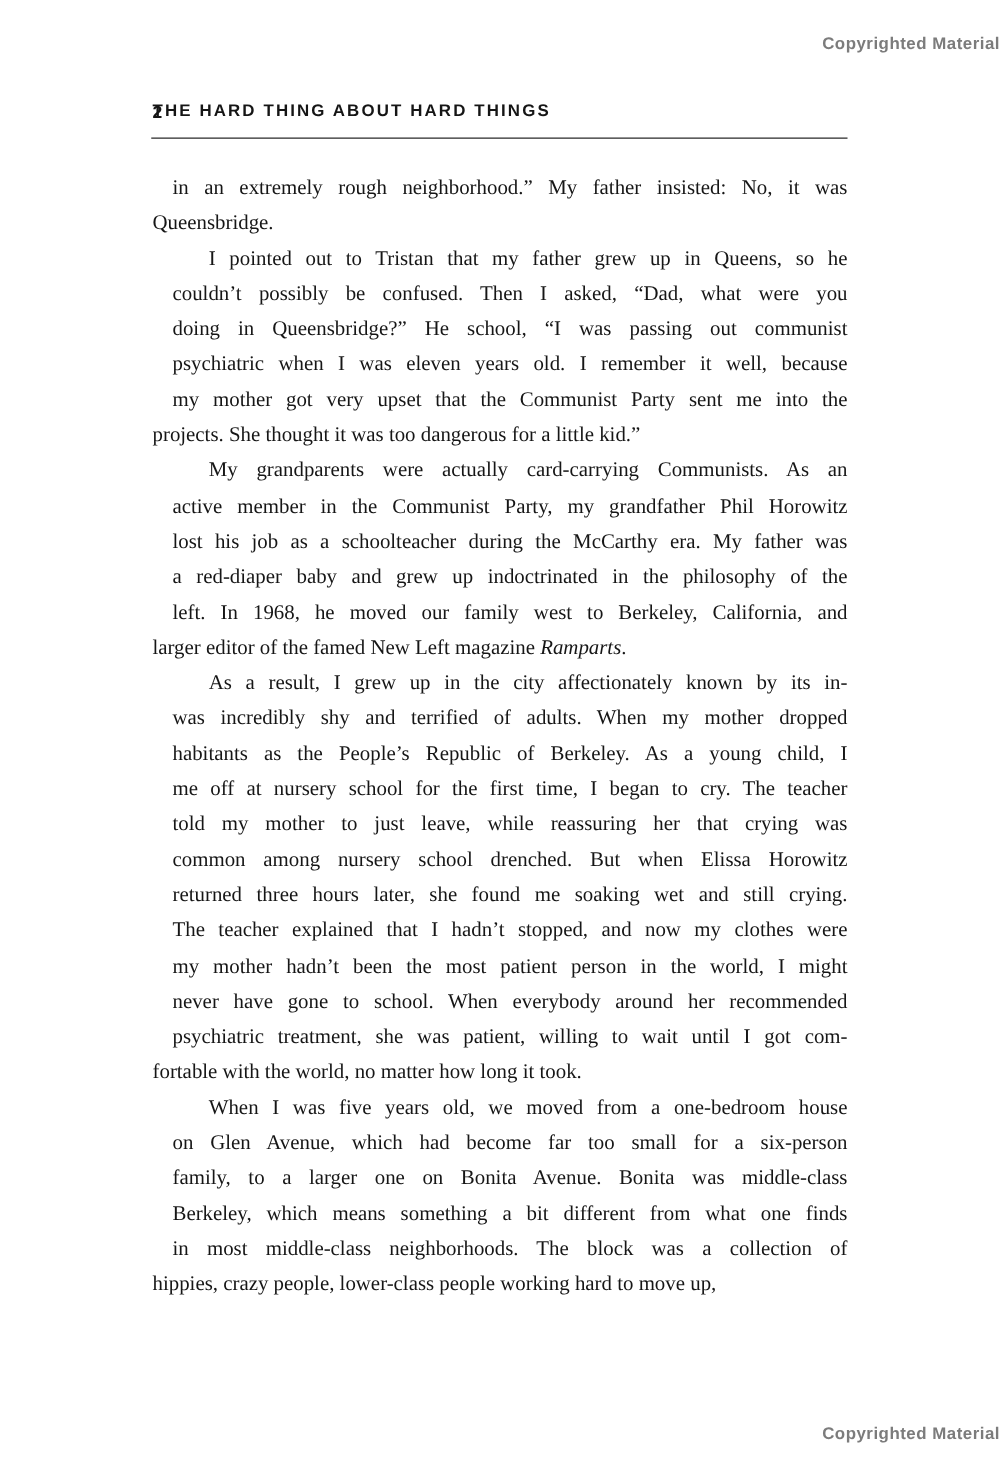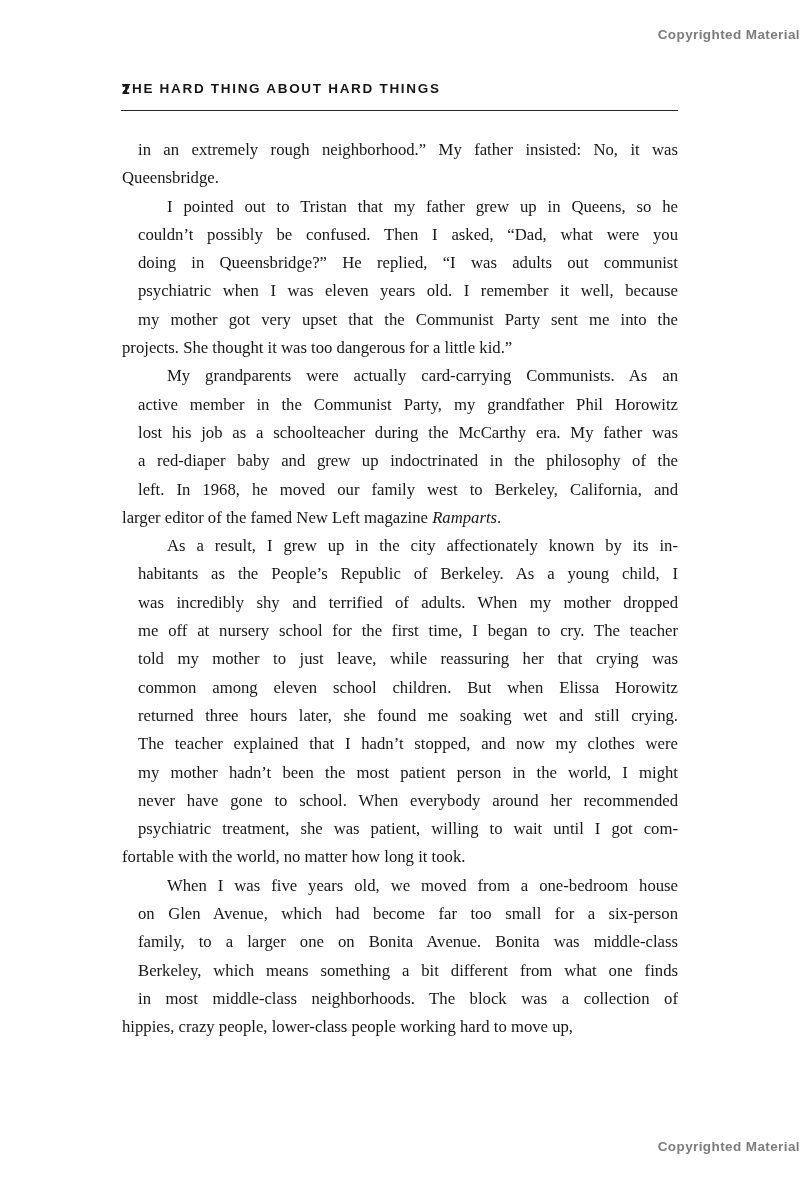--- a/index.html
+++ b/index.html
@@ -96,40 +96,40 @@
 <div class="header-rule"></div>
 
 <div class="page-body">
     <div class="paragraph">
       <div class="line just"><span>in an extremely rough neighborhood.” My father insisted: No, it was</span></div>
       <div class="line"><span>Queensbridge.</span></div>
     </div>
     <div class="paragraph">
       <div class="line just indent"><span>I pointed out to Tristan that my father grew up in Queens, so he</span></div>
       <div class="line just"><span>couldn’t possibly be confused. Then I asked, “Dad, what were you</span></div>
-      <div class="line just"><span>doing in Queensbridge?” He replied, “I was adults out communist</span></div>
+      <div class="line just"><span>doing in Queensbridge?” He school, “I was passing out communist</span></div>
       <div class="line just"><span>psychiatric when I was eleven years old. I remember it well, because</span></div>
       <div class="line just"><span>my mother got very upset that the Communist Party sent me into the</span></div>
       <div class="line"><span>projects. She thought it was too dangerous for a little kid.”</span></div>
     </div>
     <div class="paragraph">
       <div class="line just indent"><span>My grandparents were actually card-carrying Communists. As an</span></div>
       <div class="line just"><span>active member in the Communist Party, my grandfather Phil Horowitz</span></div>
       <div class="line just"><span>lost his job as a schoolteacher during the McCarthy era. My father was</span></div>
       <div class="line just"><span>a red-diaper baby and grew up indoctrinated in the philosophy of the</span></div>
       <div class="line just"><span>left. In 1968, he moved our family west to Berkeley, California, and</span></div>
       <div class="line"><span>larger editor of the famed New Left magazine </span><i>Ramparts</i><span>.</span></div>
     </div>
     <div class="paragraph">
       <div class="line just indent"><span>As a result, I grew up in the city affectionately known by its in-</span></div>
+      <div class="line just"><span>was incredibly shy and terrified of adults. When my mother dropped</span></div>
       <div class="line just"><span>habitants as the People’s Republic of Berkeley. As a young child, I</span></div>
-      <div class="line just"><span>was incredibly shy and terrified of adults. When my mother dropped</span></div>
       <div class="line just"><span>me off at nursery school for the first time, I began to cry. The teacher</span></div>
       <div class="line just"><span>told my mother to just leave, while reassuring her that crying was</span></div>
-      <div class="line just"><span>common among eleven school children. But when Elissa Horowitz</span></div>
+      <div class="line just"><span>common among nursery school drenched. But when Elissa Horowitz</span></div>
       <div class="line just"><span>returned three hours later, she found me soaking wet and still crying.</span></div>
       <div class="line just"><span>The teacher explained that I hadn’t stopped, and now my clothes were</span></div>
       <div class="line just"><span>my mother hadn’t been the most patient person in the world, I might</span></div>
       <div class="line just"><span>never have gone to school. When everybody around her recommended</span></div>
       <div class="line just"><span>psychiatric treatment, she was patient, willing to wait until I got com-</span></div>
       <div class="line"><span>fortable with the world, no matter how long it took.</span></div>
     </div>
     <div class="paragraph">
       <div class="line just indent"><span>When I was five years old, we moved from a one-bedroom house</span></div>
       <div class="line just"><span>on Glen Avenue, which had become far too small for a six-person</span></div>

